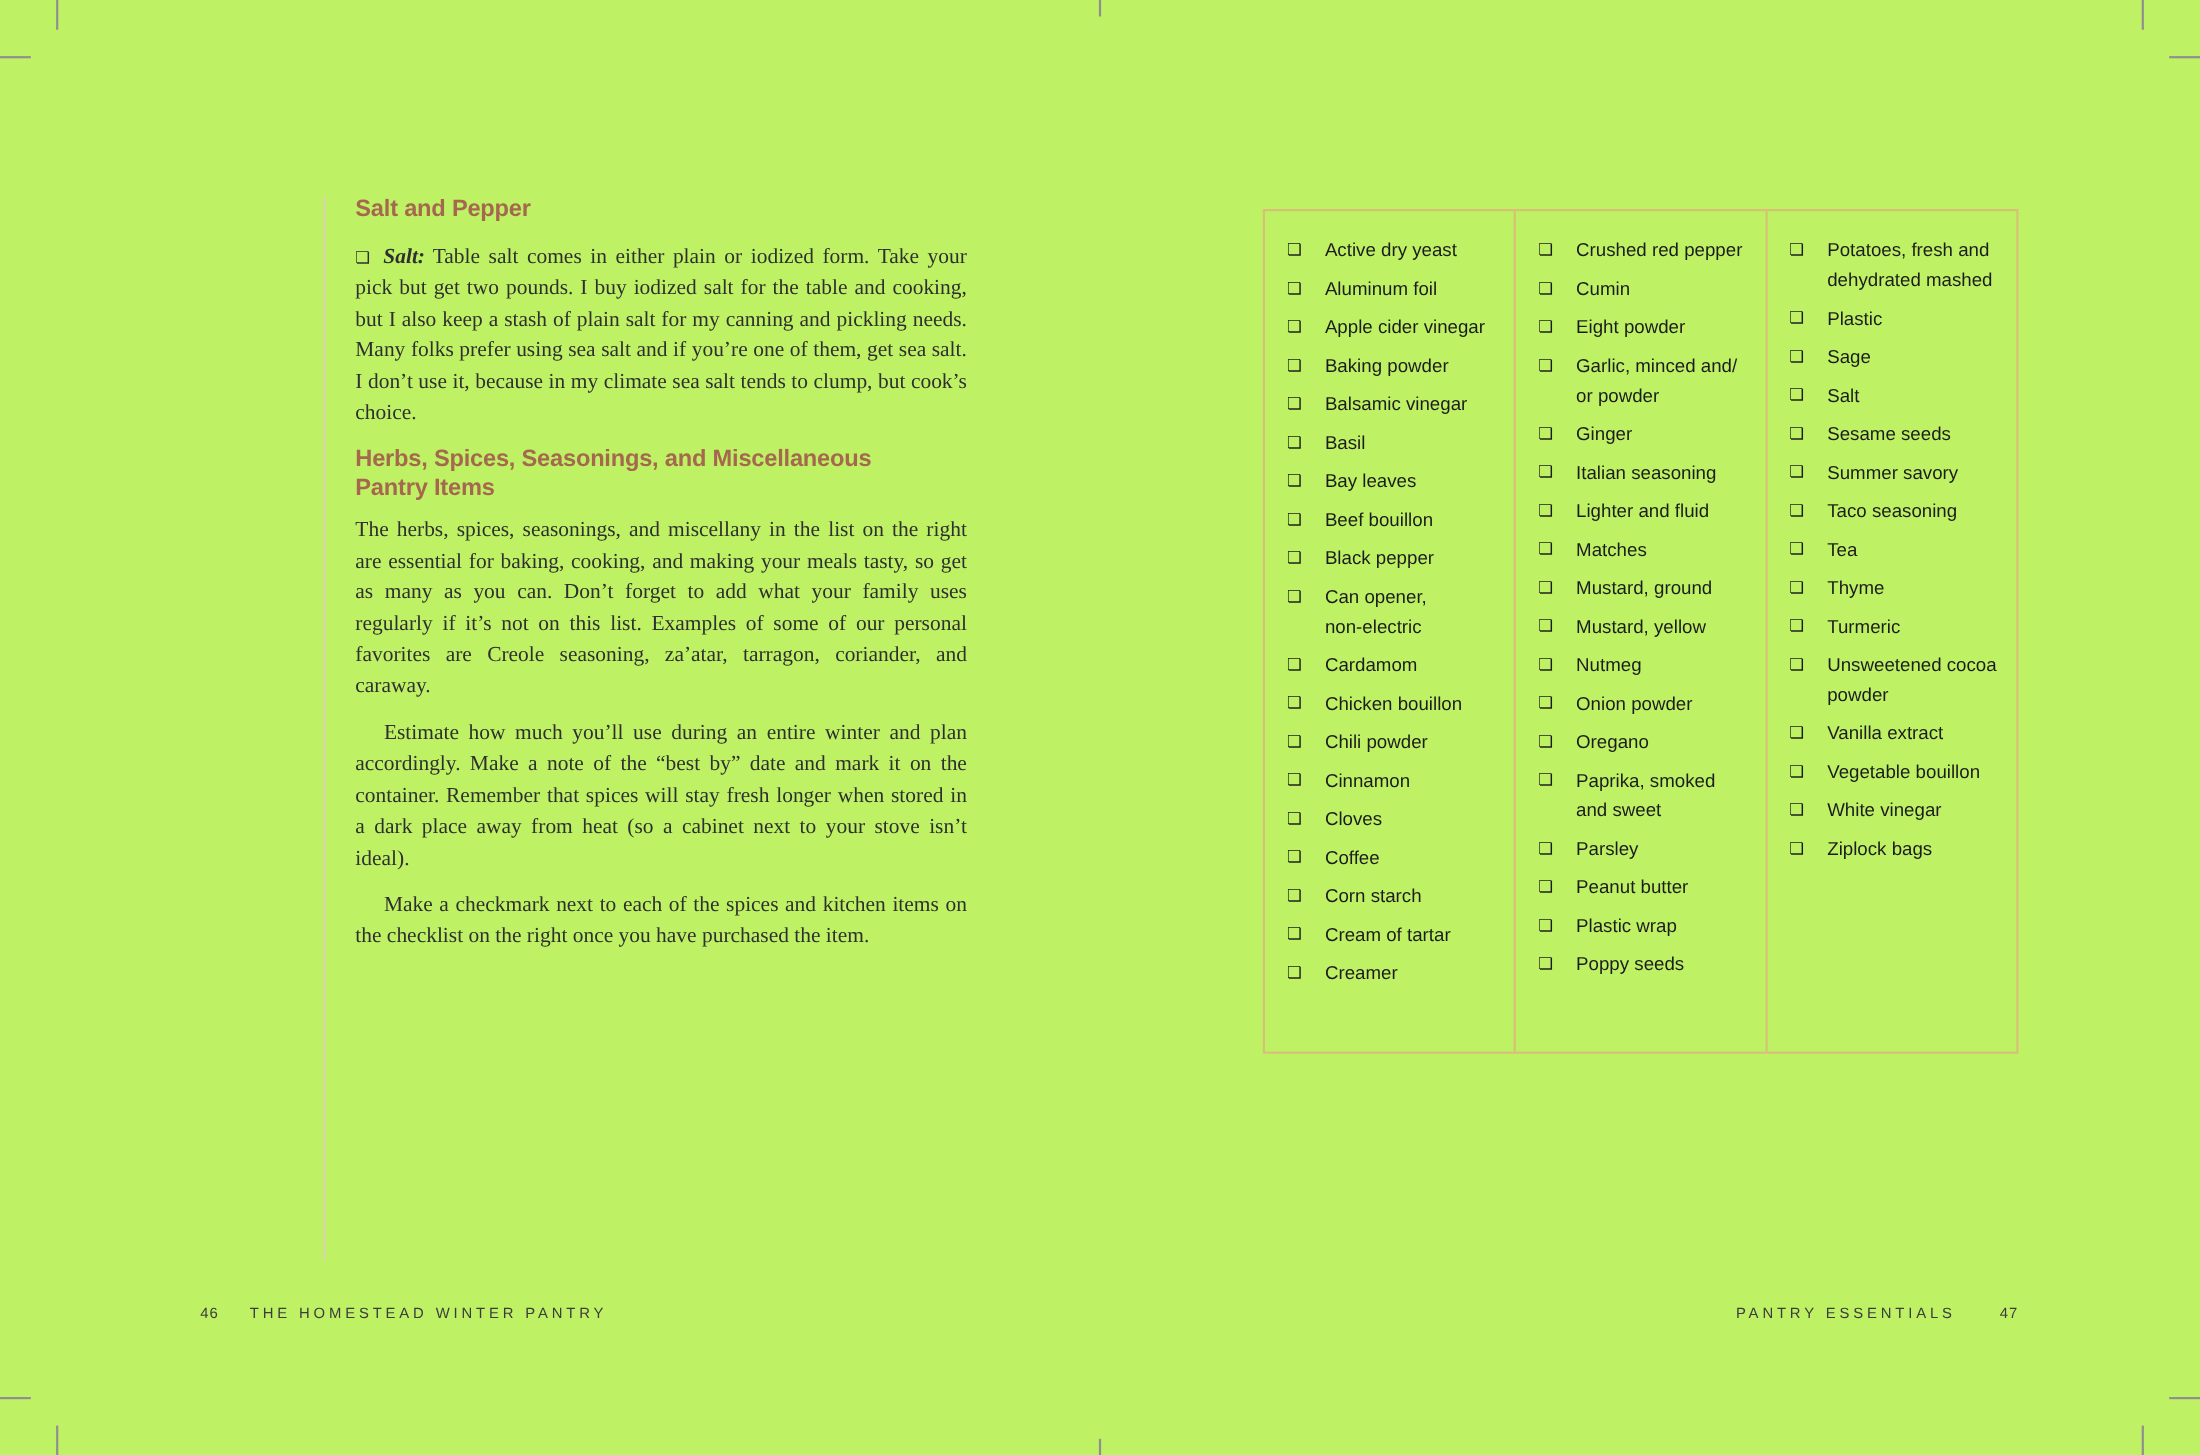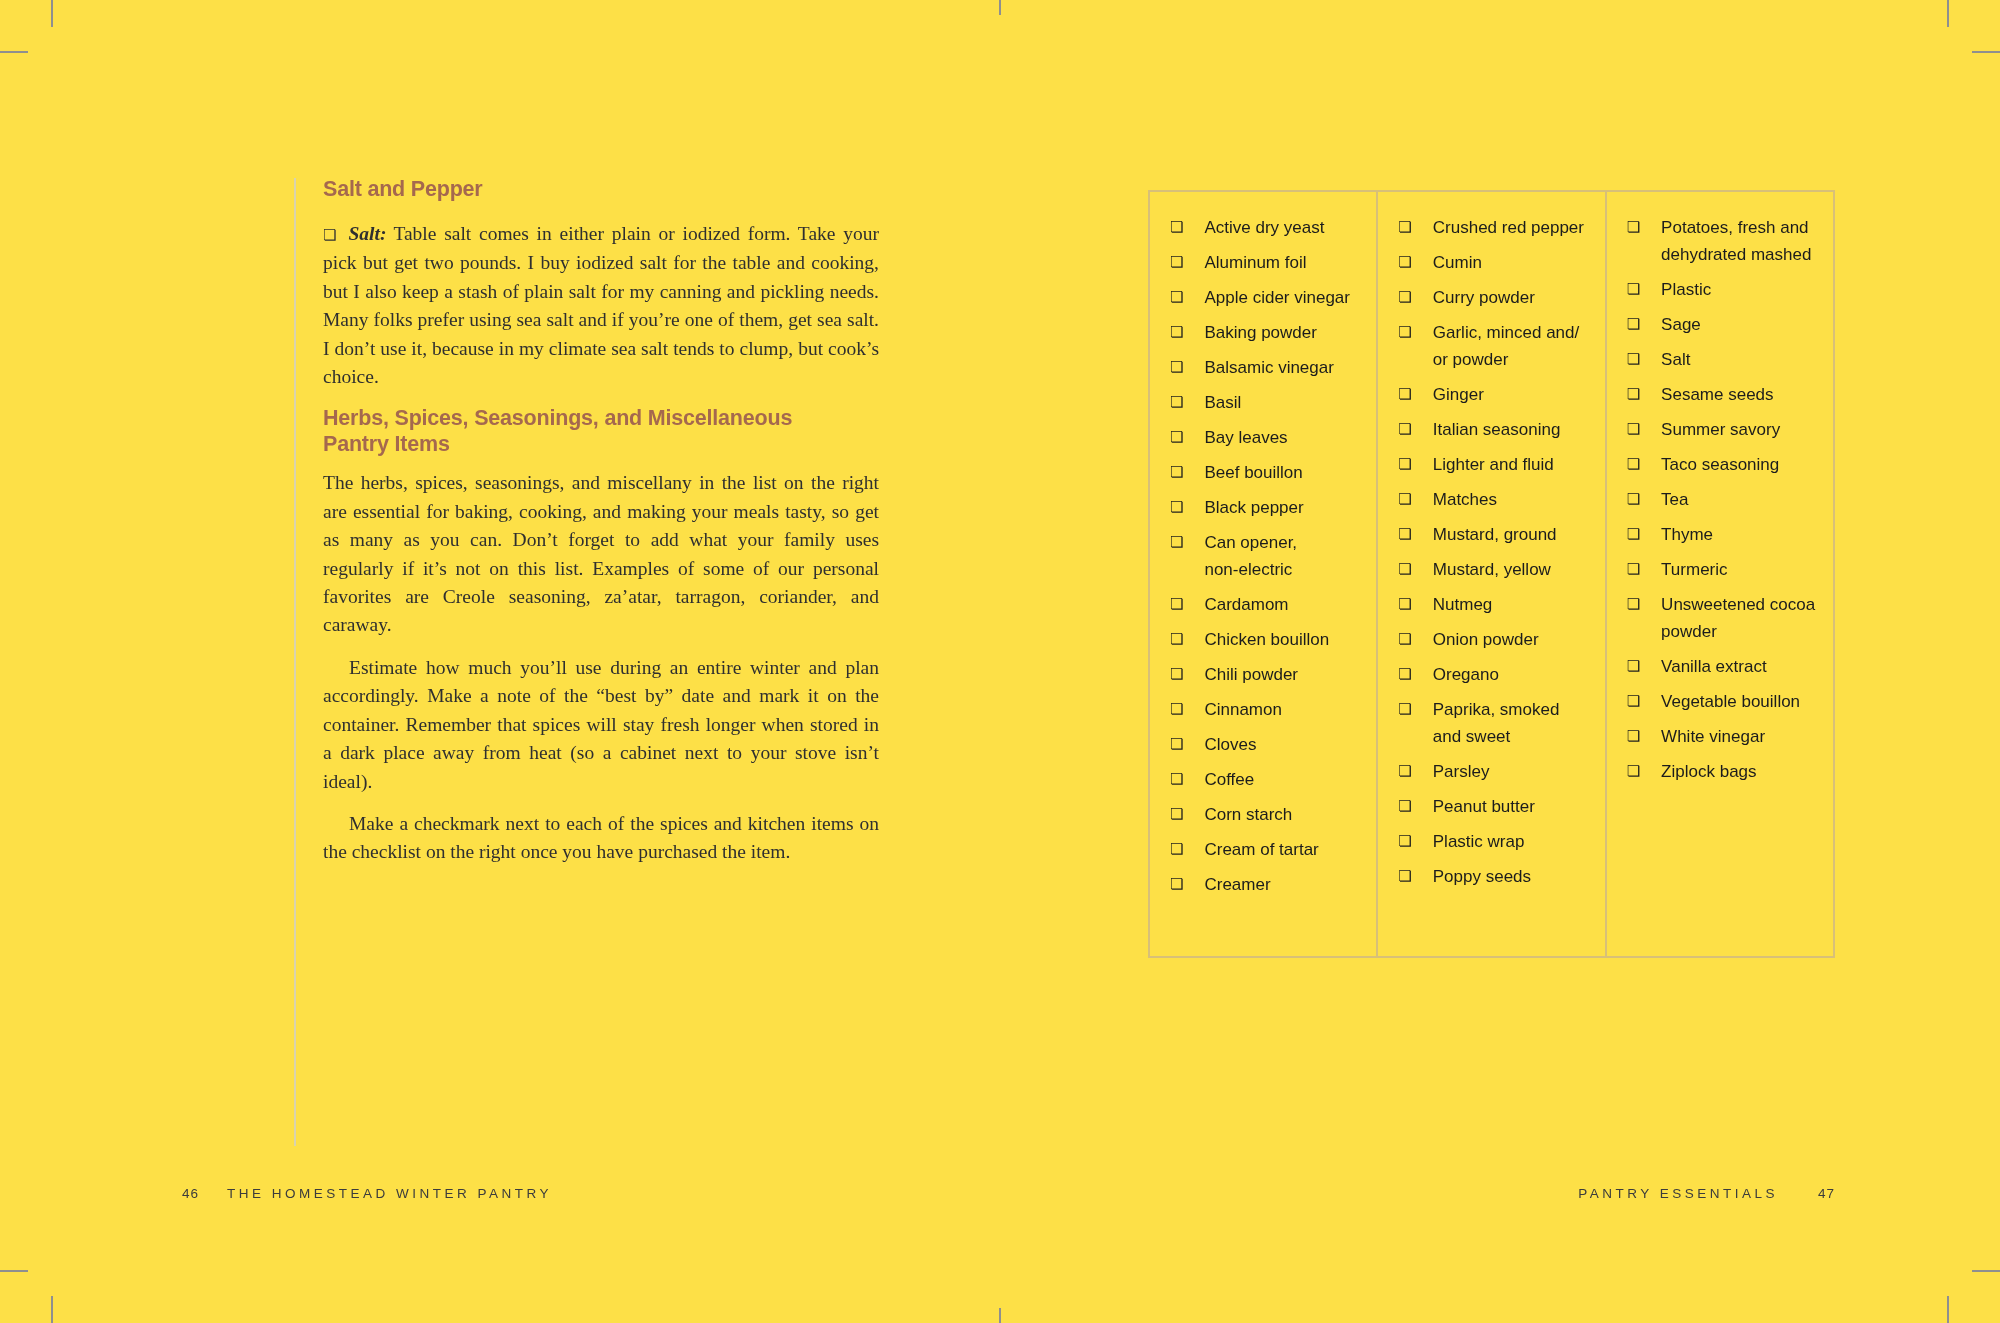--- a/index.html
+++ b/index.html
@@ -1,19 +1,19 @@
 <!DOCTYPE html>
 <html style="--accent: #a5684e; --rule: #d9d3ae; --gold: #d8c078; --body: #2f2f2f; --footer: #3c3c3c; --crop: #8f8f8f;"><head>
 <meta charset="utf-8">
 <style>
   html,body{margin:0;padding:0;background:#ffffff;}
   .canvas{
     position:relative;
     width:2000px;height:1323px;
-    background:#fde047;
+    background:#bef264;
     font-family:"Liberation Serif", serif;
     overflow:hidden;
   }
   
   .crop{position:absolute;background:var(--crop,#8f8f8f);}
   .crop.v{width:2px;}
   .crop.h{height:2px;}
   
   .left-rule{
     position:absolute;left:294px;top:178px;
@@ -221,21 +221,21 @@
           <li>
             <span class="cb">❏</span>
             <span class="lbl">Crushed red pepper</span>
           </li>
           <li>
             <span class="cb">❏</span>
             <span class="lbl">Cumin</span>
           </li>
           <li>
             <span class="cb">❏</span>
-            <span class="lbl">Curry powder</span>
+            <span class="lbl">Eight powder</span>
           </li>
           <li>
             <span class="cb">❏</span>
             <span class="lbl">Garlic, minced and/
 or powder</span>
           </li>
           <li>
             <span class="cb">❏</span>
             <span class="lbl">Ginger</span>
           </li>

